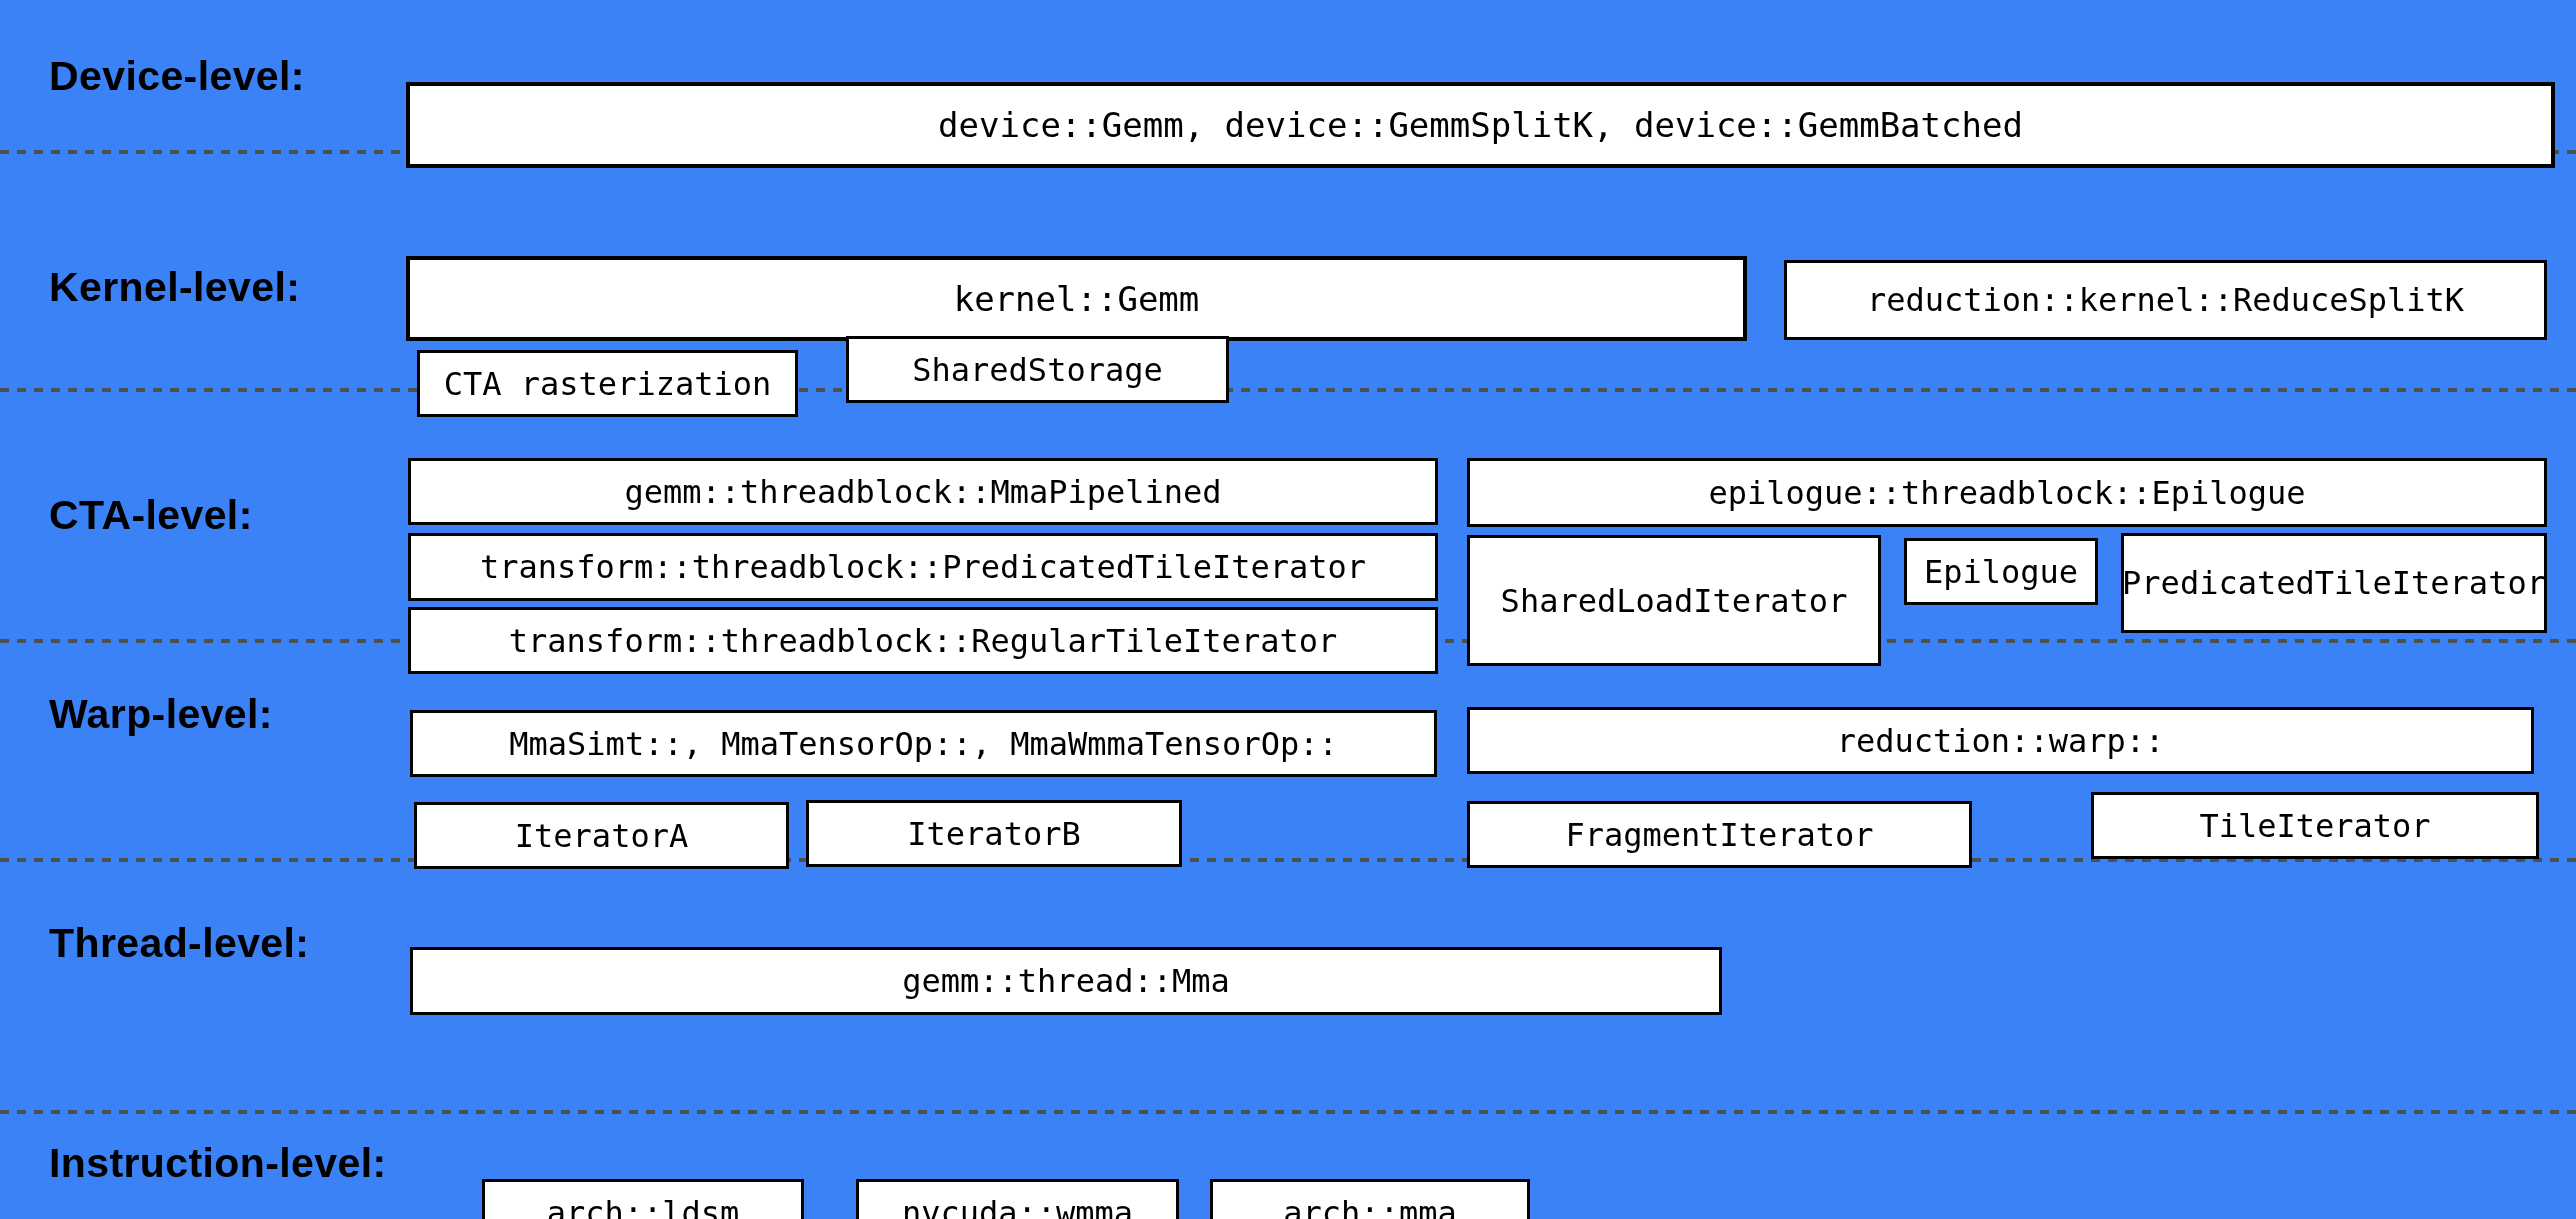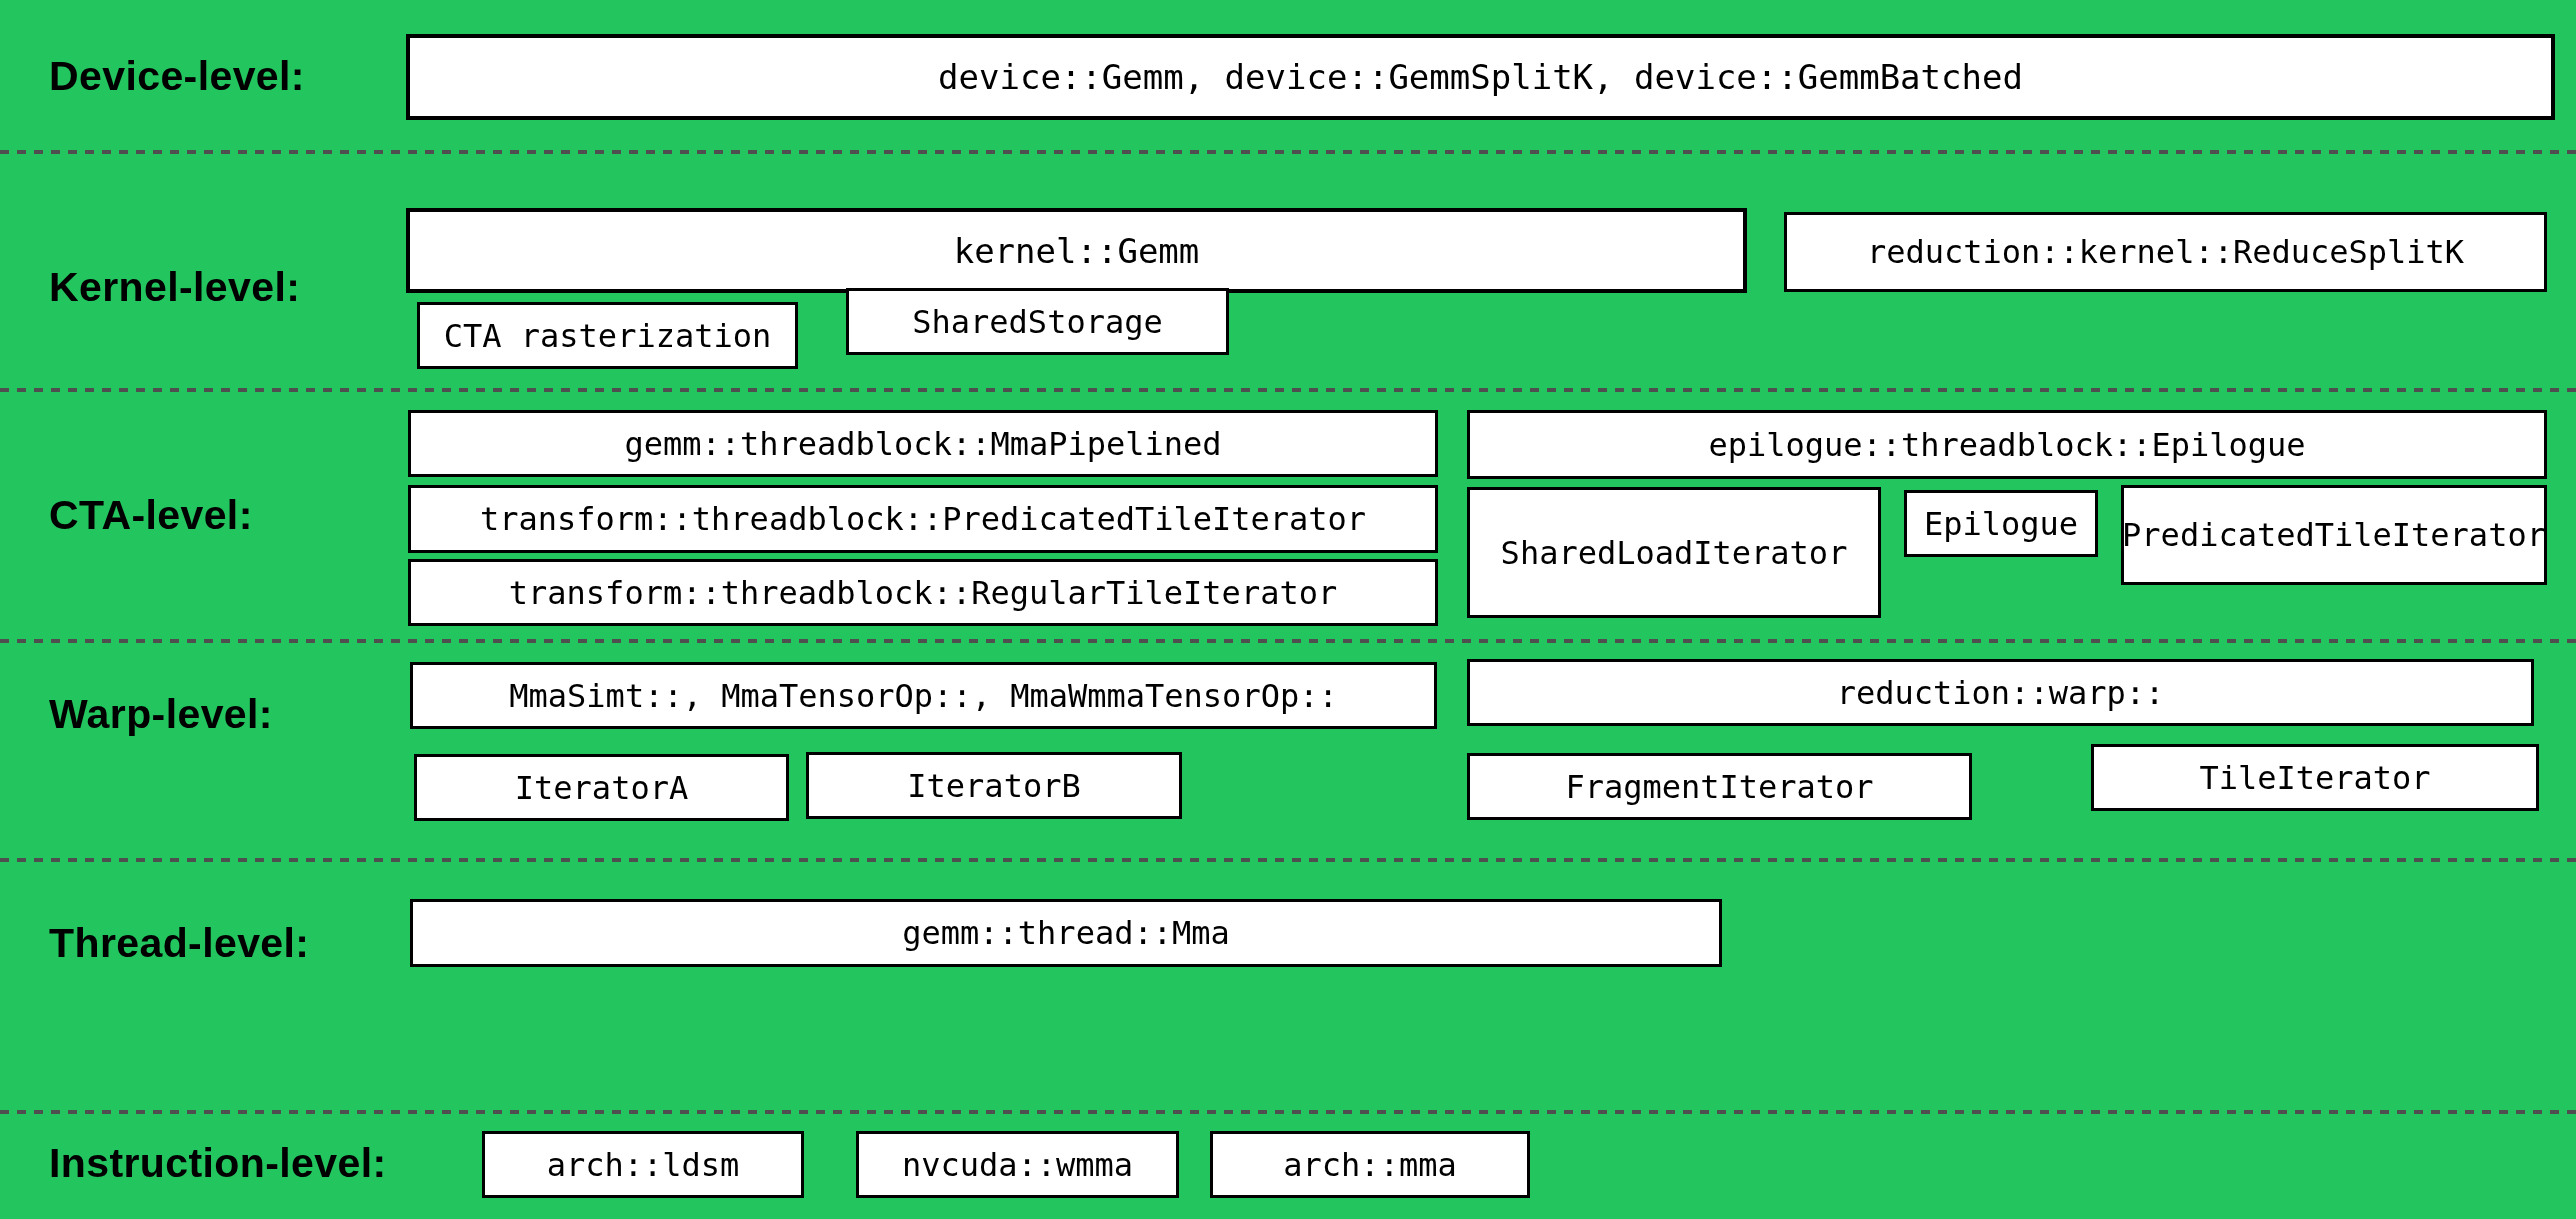--- a/index.html
+++ b/index.html
@@ -4,21 +4,21 @@
 <style>
   html, body {
     margin: 0;
     padding: 0;
     background: #ffffff;
   }
   .canvas {
     position: relative;
     width: 2576px;
     height: 1219px;
-    background: #22c55e;
+    background: #3b82f6;
     overflow: hidden;
   }
   .row-label {
     position: absolute;
     left: 49px;
     font-family: "Liberation Sans", sans-serif;
     font-weight: bold;
     font-size: 41px;
     line-height: 47px;
     color: #000000;
@@ -38,20 +38,21 @@
     border: 3.8px solid #000000;
     background: #ffffff;
     display: flex;
     align-items: center;
     justify-content: center;
     font-family: "DejaVu Sans Mono", "Liberation Mono", monospace;
     font-size: 32px;
     color: #000000;
     white-space: nowrap;
     text-align: center;
+    margin-top: 48px;
   }
   .box.thick { border-width: 4.6px; }
   .box.font-lg { font-size: 34px; }
 </style>
 </head>
 <body>
 
 <div class="canvas">
 
   <div class="sep" style="top:150px"></div>

